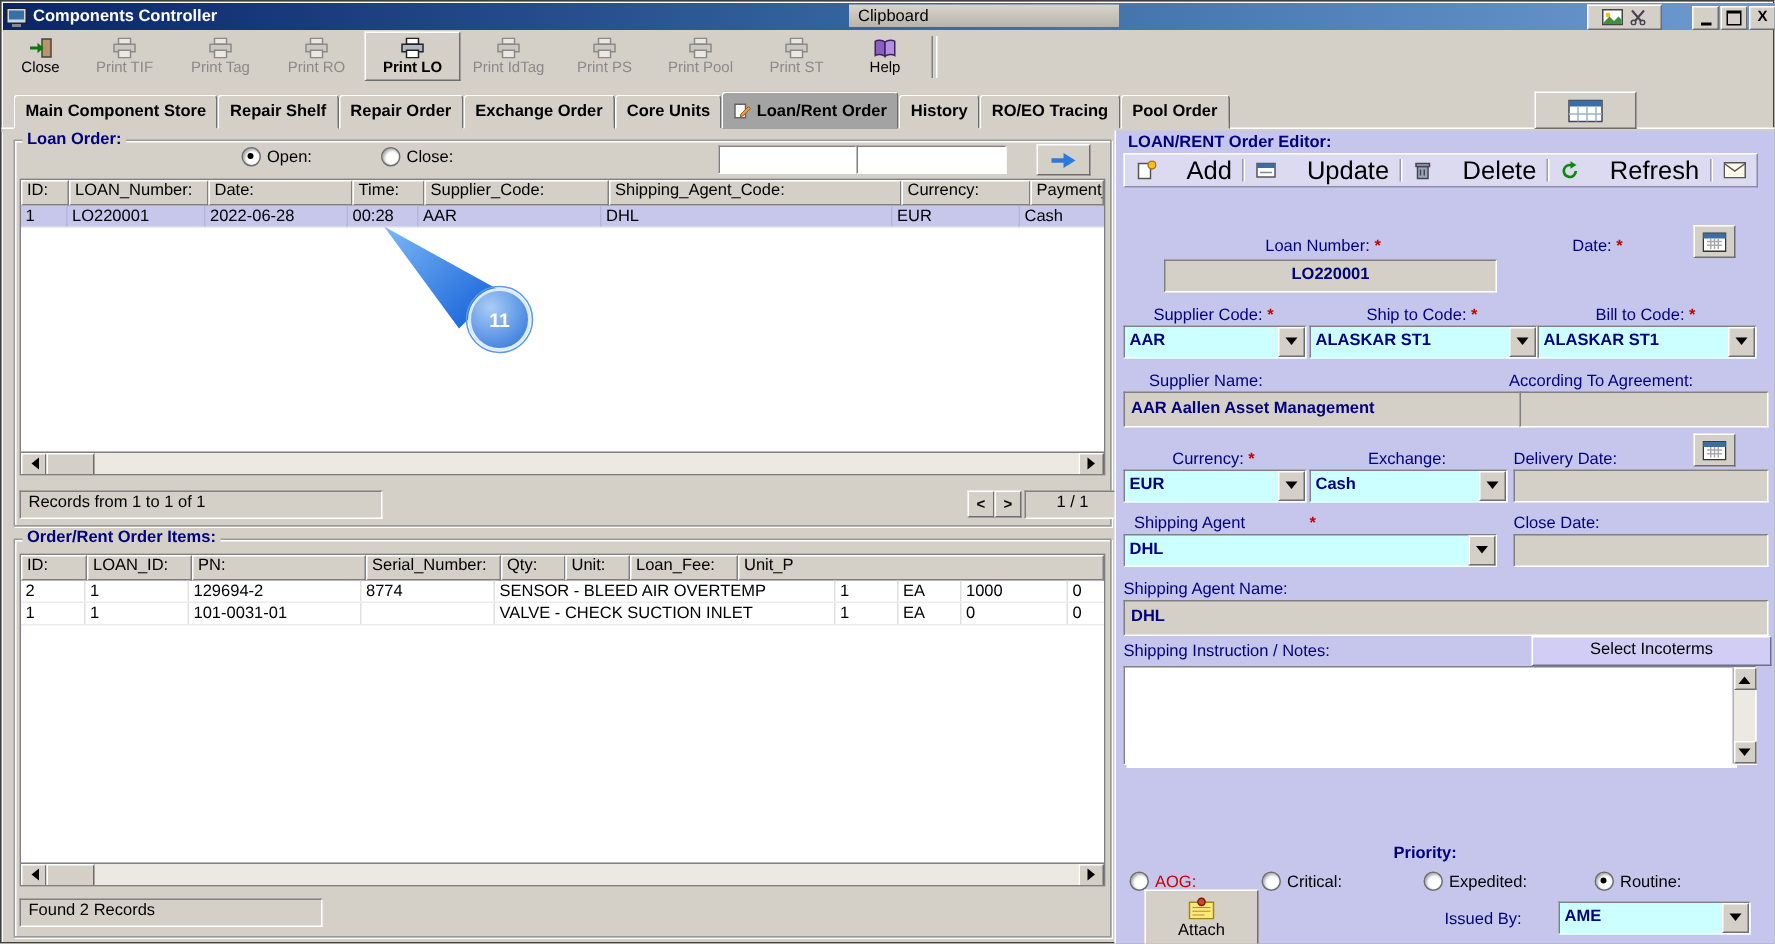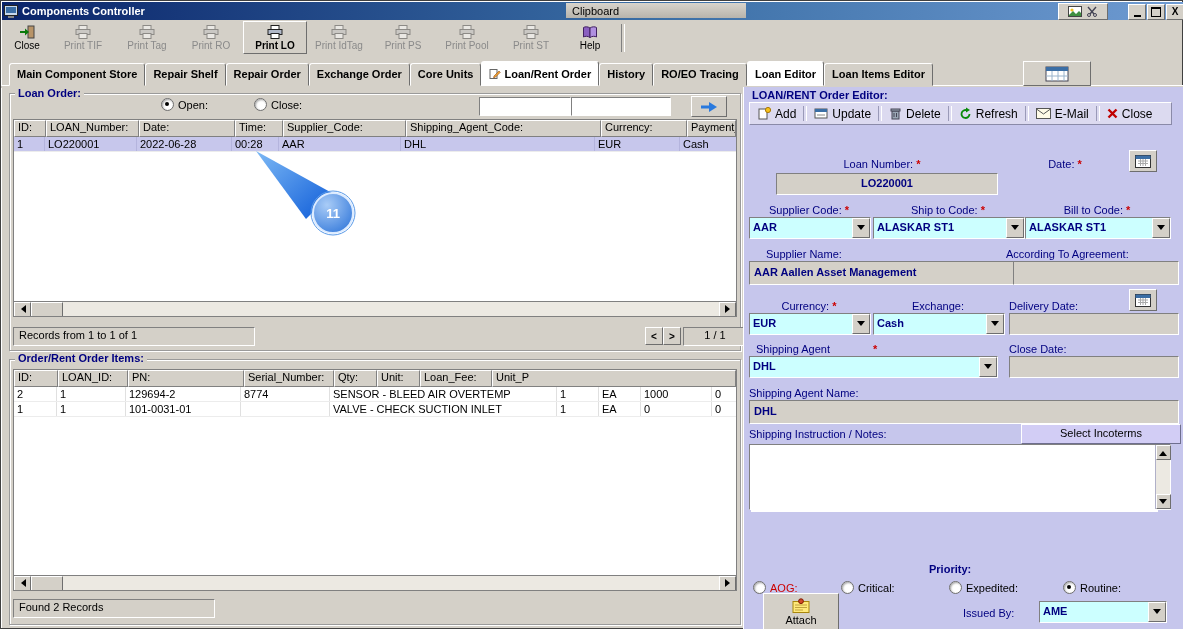--- a/index.html
+++ b/index.html
@@ -31,21 +31,21 @@
   .tbtn.disabled{color:#8a8a8a}
   .tbtn.disabled svg{filter:grayscale(1) opacity(.5)}
   .vsep{width:2px;height:28px;border-left:1px solid #808080;border-right:1px solid #fff;margin:0 4px}
   .banner{left:888px;top:23px;width:291px;height:23px;background:#ffffc0;border:1px solid #a0a0a0;
           display:flex;align-items:center;justify-content:center;font-weight:bold}
   
   .tabs{left:8px;top:59px;display:flex;align-items:flex-end;height:26px}
   .tab{background:#d4d0c8;border:1px solid;border-color:#fff #6e6e6e transparent #fff;
        border-radius:3px 3px 0 0;padding:4px 7px 5px 7px;font-weight:bold;white-space:nowrap;
        display:flex;align-items:center;gap:3px}
-  .tab.active{background:#ffffff;padding-top:6px}
+  .tab.active{background:#a3a3a3;padding-top:6px}
   .tabline{left:0;top:84px;width:1183px;height:2px;background:#d4d0c8;border-top:1px solid #fff}
   
   .groupbox{border:1px solid #9a9a9a;box-shadow:inset 1px 1px 0 #fff,1px 1px 0 #fff}
   .grouptitle{background:#d4d0c8;padding:0 3px;font-weight:bold;color:#000080}
   
   .grid{background:#fff;border:1px solid #808080;overflow:hidden}
   .grow{display:flex;width:100%}
   .gc{flex:0 0 auto;padding:0 3px;height:14px;line-height:14px;overflow:hidden;white-space:nowrap;border-right:1px solid #e0e0e0}
   .gc.last{flex:1 1 auto;border-right:none}
   .grow.header .gc{background:#d4d0c8;border:1px solid;border-color:#fff #808080 #808080 #fff;height:15px;line-height:13px}
@@ -62,21 +62,21 @@
   .tri-r{width:0;height:0;border:4px solid transparent;border-left:5px solid #000;margin-right:-3px}
   .tri-u{width:0;height:0;border:4px solid transparent;border-bottom:5px solid #000;margin-top:-3px}
   .tri-d{width:0;height:0;border:4px solid transparent;border-top:5px solid #000;margin-bottom:-3px}
   .statusbox{background:#d4d0c8;border:1px solid;border-color:#808080 #fff #fff #808080;
              height:17px;line-height:15px;padding:0 5px;overflow:hidden;white-space:nowrap}
   .pagebtn{width:16px;height:16px;display:flex;align-items:center;justify-content:center;font-weight:bold;font-size:10px}
   
   .rpanel{left:742px;top:86px;width:441px;height:543px;background:#c6c6ec;border-left:1px solid #fff}
   .etbar{left:748px;top:101px;width:421px;height:21px;background:#dcdaf0;border:1px solid;
          border-color:#fff #8a8aa8 #8a8aa8 #fff;display:flex;align-items:center}
-  .ebtn{display:flex;align-items:center;gap:4px;padding:0 7px;height:17px;font-size:12px}
+  .ebtn{display:flex;align-items:center;gap:20px;padding:0 7px;height:17px;font-size:17px}
   .esep{width:2px;height:15px;border-left:1px solid #9a9ab8;border-right:1px solid #fff}
   .flabel{color:#000080;white-space:nowrap}
   .field{border:1px solid;border-color:#808080 #fff #fff #808080;background:#d4d0c8;
          font-weight:bold;color:#000080;height:20px;line-height:18px;padding:0 4px;overflow:hidden;white-space:nowrap}
   .combo{border:1px solid;border-color:#808080 #fff #fff #808080;background:#ccffff;height:20px;
          display:flex;align-items:stretch;font-weight:bold;color:#000080}
   .combo .ctxt{flex:1;padding:1px 3px;line-height:16px;overflow:hidden;white-space:nowrap}
   .combo .cbtn{width:16px;background:#d4d0c8;border:1px solid;border-color:#fff #6e6e6e #6e6e6e #fff;
          display:flex;align-items:center;justify-content:center;flex:0 0 auto}
   .calbtn{width:26px;height:20px;display:flex;align-items:center;justify-content:center}
@@ -276,28 +276,20 @@
         <span>History</span>
       </div>
     <div class="tab">
         <span>RO/EO Tracing</span>
       </div>
     <div class="tab">
         <span>Pool Order</span>
       </div>
   </div>
 
-  <div class="tabs abs" style="left:746px">
-    <div class="tab active">
-        <span>Loan Editor</span>
-      </div>
-    <div class="tab">
-        <span>Loan Items Editor</span>
-      </div>
-  </div>
 
   <div class="abs raised" style="left:1022px;top:60px;width:66px;height:23px;display:flex;align-items:center;justify-content:center">
     <span style="display:flex">
       <svg width="24" height="16" viewBox="0 0 24 16">
           <rect x="1" y="1" width="22" height="14" fill="#fff" stroke="#445"></rect>
           <rect x="1" y="1" width="22" height="4" fill="#3b6ea5"></rect>
           <path d="M7 5 V15 M13 5 V15 M19 5 V15 M1 10 H23" stroke="#9ab4cc"></path>
         </svg>
     </span>
   </div>

